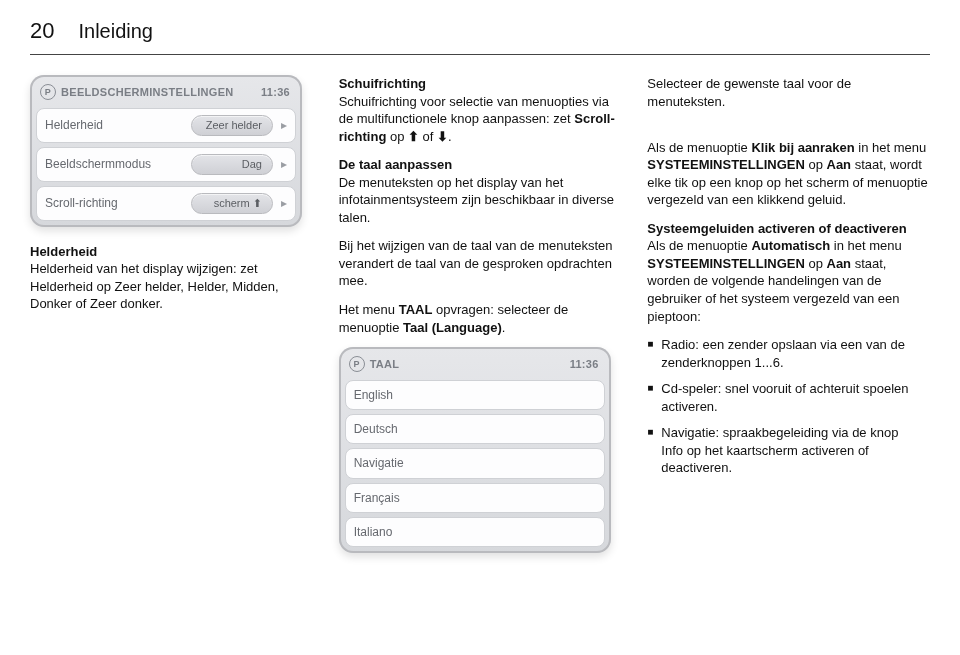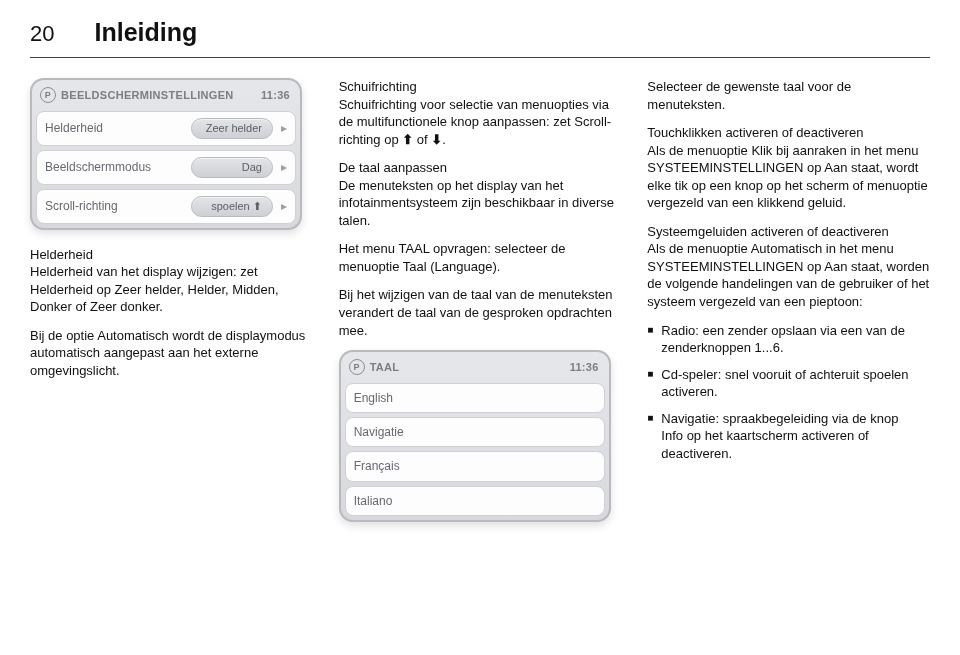--- a/index.html
+++ b/index.html
@@ -14,49 +14,49 @@
   .page {
     width: 960px;
     height: 655px;
     box-sizing: border-box;
     padding: 18px 30px 24px 30px;
     position: relative;
   }
   .header {
     display: flex;
     align-items: baseline;
-    gap: 40px;
+    gap: 24px;
   }
   .pagenum {
     font-size: 22px;
     font-weight: 400;
   }
   .chapter {
-    font-size: 25px;
-    font-weight: 700;
+    font-size: 20px;
+    font-weight: 400;
   }
   .rule {
     width: 100%;
     height: 1px;
     background: #444;
     margin-top: 10px;
   }
   .cols {
     display: flex;
     gap: 26px;
     margin-top: 20px;
     font-size: 13px;
     line-height: 1.35;
   }
   .col {
     flex: 1 1 0;
     min-width: 0;
   }
   .col p { margin: 0 0 11px 0; }
-  .bold { font-weight: 400; }
+  .bold { font-weight: 700; }
   .list { list-style: none; margin: 4px 17px 11px 0; padding: 0; }
   .list li { position: relative; padding-left: 14px; margin-bottom: 9px; }
   .list li:before {
     content: "■"; position: absolute; left: 0; top: 1px; font-size: 10px;
   }
 
   
   .device {
     width: 260px;
     border-radius: 14px;
@@ -153,80 +153,80 @@
           <span class="chev">▸</span>
         </div>
         <div class="row">
           <span class="rlabel">Beeldschermmodus</span>
           <span class="pill">Dag</span>
           <span class="chev">▸</span>
         </div>
         <div class="row">
           <span class="rlabel">Scroll-richting</span>
           <span class="pill">
-            <span>spoelen</span>&nbsp;<span>⬆</span>
+            <span>scherm</span>&nbsp;<span>⬆</span>
           </span>
           <span class="chev">▸</span>
         </div>
       </div>
 
       <p>
         <span class="bold">Helderheid</span><br>
         <span>Helderheid van het display wijzigen: zet Helderheid op Zeer helder, Helder, Midden, Donker of Zeer donker.</span>
       </p>
 
 
-      <p>
-        <span>Bij de optie </span><span class="bold">Automatisch</span><span> wordt de displaymodus automatisch aangepast aan het externe omgevingslicht.</span>
-      </p>
     </div>
 
     <div class="col">
       <p>
         <span class="bold">Schuifrichting</span><br>
         <span>Schuifrichting voor selectie van menuopties via de multifunctionele knop aanpassen: zet </span><span class="bold">Scroll-richting</span><span> op </span><span class="arrow-sym">⬆</span><span> of </span><span class="arrow-sym">⬇</span><span>.</span>
       </p>
 
       <p>
         <span class="bold">De taal aanpassen</span><br>
         <span>De menuteksten op het display van het infotainmentsysteem zijn beschikbaar in diverse talen.</span>
       </p>
+      <p><span>Bij het wijzigen van de taal van de menuteksten verandert de taal van de gesproken opdrachten mee.</span></p>
       <p>
         <span>Het menu </span><span class="bold">TAAL</span><span> opvragen: selecteer de menuoptie </span><span class="bold">Taal (Language)</span><span>.</span>
       </p>
-      <p><span>Bij het wijzigen van de taal van de menuteksten verandert de taal van de gesproken opdrachten mee.</span></p>
 
       <div class="device small">
         <div class="dev-hdr">
           <span class="dev-hdr-left">
             <span class="dev-hdr-icon">P</span>
             <span>TAAL</span>
           </span>
           <span>11:36</span>
         </div>
         <div class="row single">
             <span class="rlabel">English</span>
           </div>
         <div class="row single">
+            <span class="rlabel">Deutsch</span>
+          </div>
+        <div class="row single">
             <span class="rlabel">Navigatie</span>
           </div>
         <div class="row single">
             <span class="rlabel">Français</span>
           </div>
         <div class="row single">
             <span class="rlabel">Italiano</span>
           </div>
       </div>
     </div>
 
     <div class="col">
       <p><span>Selecteer de gewenste taal voor de menuteksten.</span></p>
 
       <p>
-        <span class="bold">Touchklikken activeren of deactiveren</span><br>
+        <br>
         <span>Als de menuoptie </span><span class="bold">Klik bij aanraken</span><span> in het menu </span><span class="bold">SYSTEEMINSTELLINGEN</span><span> op </span><span class="bold">Aan</span><span> staat, wordt elke tik op een knop op het scherm of menuoptie vergezeld van een klikkend geluid.</span>
       </p>
 
       <p>
         <span class="bold">Systeemgeluiden activeren of deactiveren</span><br>
         <span>Als de menuoptie </span><span class="bold">Automatisch</span><span> in het menu </span><span class="bold">SYSTEEMINSTELLINGEN</span><span> op </span><span class="bold">Aan</span><span> staat, worden de volgende handelingen van de gebruiker of het systeem vergezeld van een pieptoon:</span>
       </p>
 
       <ul class="list">
         <li>Radio: een zender opslaan via een van de zenderknoppen 1...6.</li>

